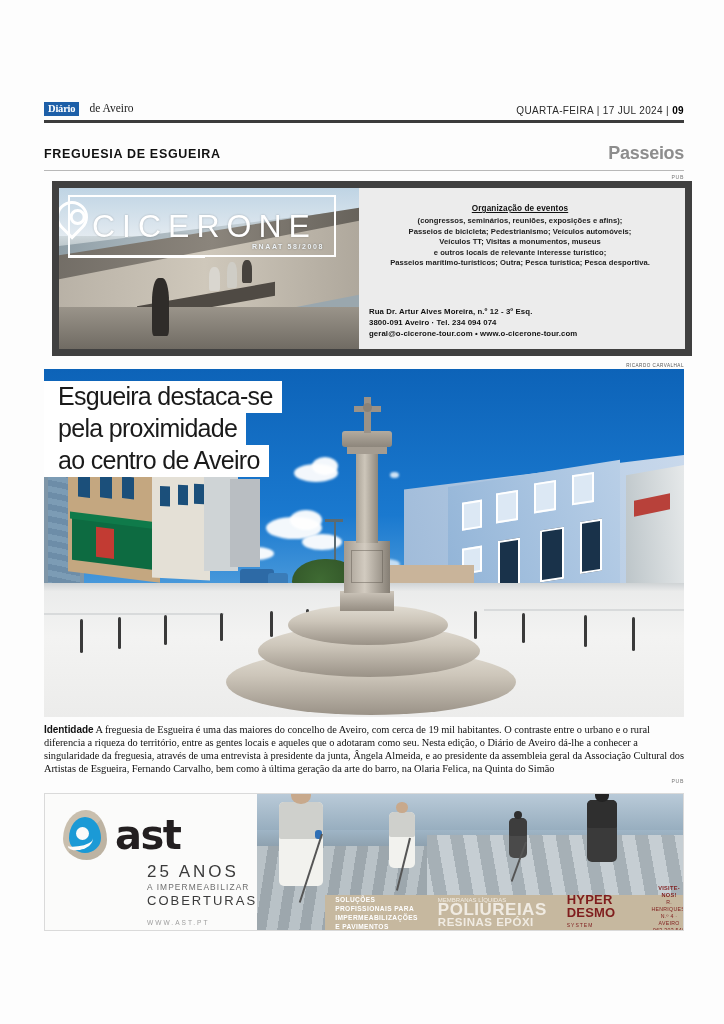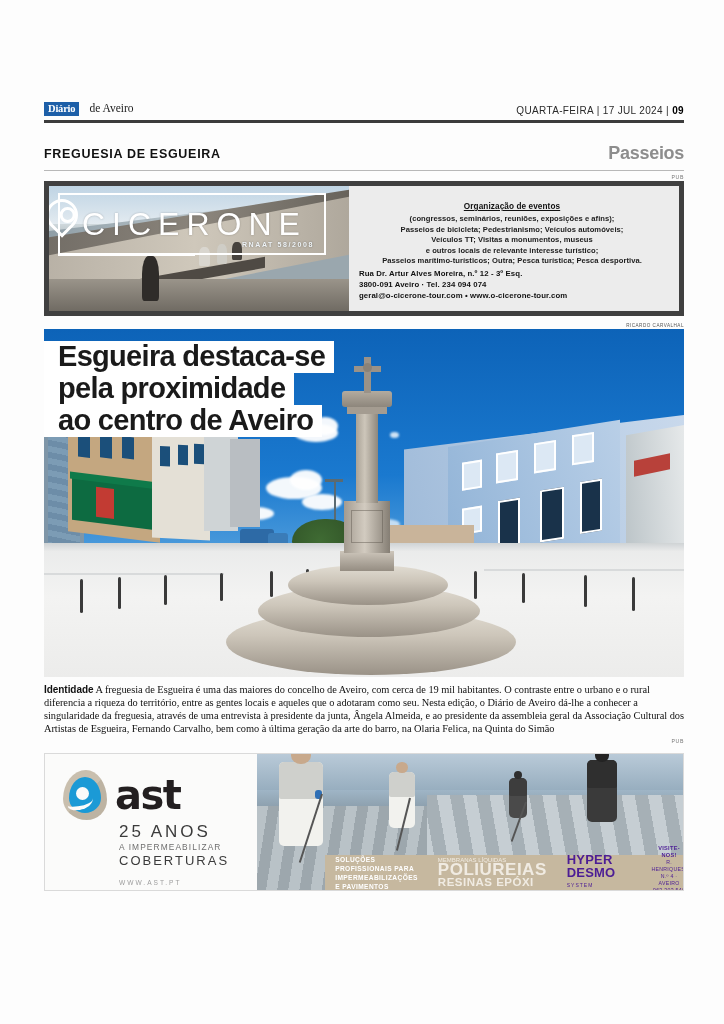--- a/index.html
+++ b/index.html
@@ -69,24 +69,25 @@
   
   .pub {
     text-align:right; font-size:5.2px; color:#777;
     letter-spacing:0.6px; height:8px; line-height:8px;
     margin-top:2px;
   }
 
   
   .ad-cicerone {
     position:relative;
-    width:640px; height:135px;
+    width:640px; height:175px;
     display:flex;
-    border:5px solid #404040;
+    border:7px solid #404040;
     overflow:hidden;
+    margin-left:8px;
   }
   .cic-photo {
     position:relative;
     width:300px; height:100%;
     overflow:hidden;
     background:#9aa7ae;
   }
   
   .sp-sky {
     position:absolute; left:0; top:0; width:100%; height:34%;
@@ -352,22 +353,22 @@
 
   
   .headline {
     position:absolute; left:0; top:12px;
     display:inline-block;
   }
   .headline span {
     display:block;
     background:#fff;
     color:#1a1a1a;
-    font-size:29px;
-    font-weight:bold;
+    font-size:25px;
+    font-weight:normal;
     line-height:29px;
     padding:1px 9px 2px 14px;
     letter-spacing:-0.7px;
     width:max-content;
   }
 
   
   .lede {
     margin-top:6px;
     font-family:"Liberation Serif", serif;
@@ -417,21 +418,21 @@
     position:absolute; left:4px; top:24px; width:26px; height:16px;
     border-bottom:4px solid #fbfbfa;
     border-radius:0 0 60% 40%;
     transform:rotate(-8deg);
   }
   .ast-word {
     font-size:40px; font-weight:bold; color:#231f20;
     letter-spacing:-1.5px; line-height:34px;
     font-family:"DejaVu Sans", sans-serif;
   }
-  .ast-sub { margin-left:56px; margin-top:2px; }
+  .ast-sub { margin-left:84px; margin-top:2px; }
   .ast-25 {
     font-size:17px; color:#3b3b3b; letter-spacing:3px; line-height:20px;
   }
   .ast-imp {
     font-size:8.4px; color:#6e6e6e; letter-spacing:1.1px; line-height:11px;
   }
   .ast-cob {
     font-size:13px; color:#3b3b3b; letter-spacing:2px; line-height:16px;
   }
   .ast-site {
@@ -462,21 +463,21 @@
   .worker .head { position:absolute; left:28%; top:-18%; width:44%; height:20%; background:#c8a98c; border-radius:50%; }
   .worker .glove { position:absolute; width:7px; height:9px; background:#2f6fb5; border-radius:3px; }
   .wand {
     position:absolute; background:#555; width:2px; transform-origin:top;
   }
   .ast-band {
     position:absolute; left:16%; bottom:0; right:0; height:35px;
     background:#c6b89f;
     display:flex; align-items:center;
   }
-  .band-seg { padding:0 10px; color:#4c1d95; }
+  .band-seg { padding:0 10px; color:#7f1d1d; }
   .band-a { font-size:6.6px; font-weight:bold; line-height:9px; letter-spacing:0.4px; width:190px; color:#fff; }
   .band-b { font-size:6px; line-height:7px; color:#f0ebe2; }
   .band-b .big1 { font-size:17px; font-weight:bold; letter-spacing:0.5px; line-height:12px; }
   .band-b .big2 { font-size:11.5px; font-weight:bold; letter-spacing:0.5px; line-height:12px; }
   .band-c { font-size:13px; font-weight:bold; line-height:13px; letter-spacing:0.2px; }
   .band-c .sm { font-size:5px; font-weight:normal; letter-spacing:1px; }
   .band-div { width:1px; height:24px; background:rgba(255,255,255,.6); margin:0 8px; }
   .band-d { font-size:5.2px; line-height:7px; letter-spacing:0.3px; text-align:center; }
   .band-d .hd { font-weight:bold; font-size:5.6px; }
 </style>

